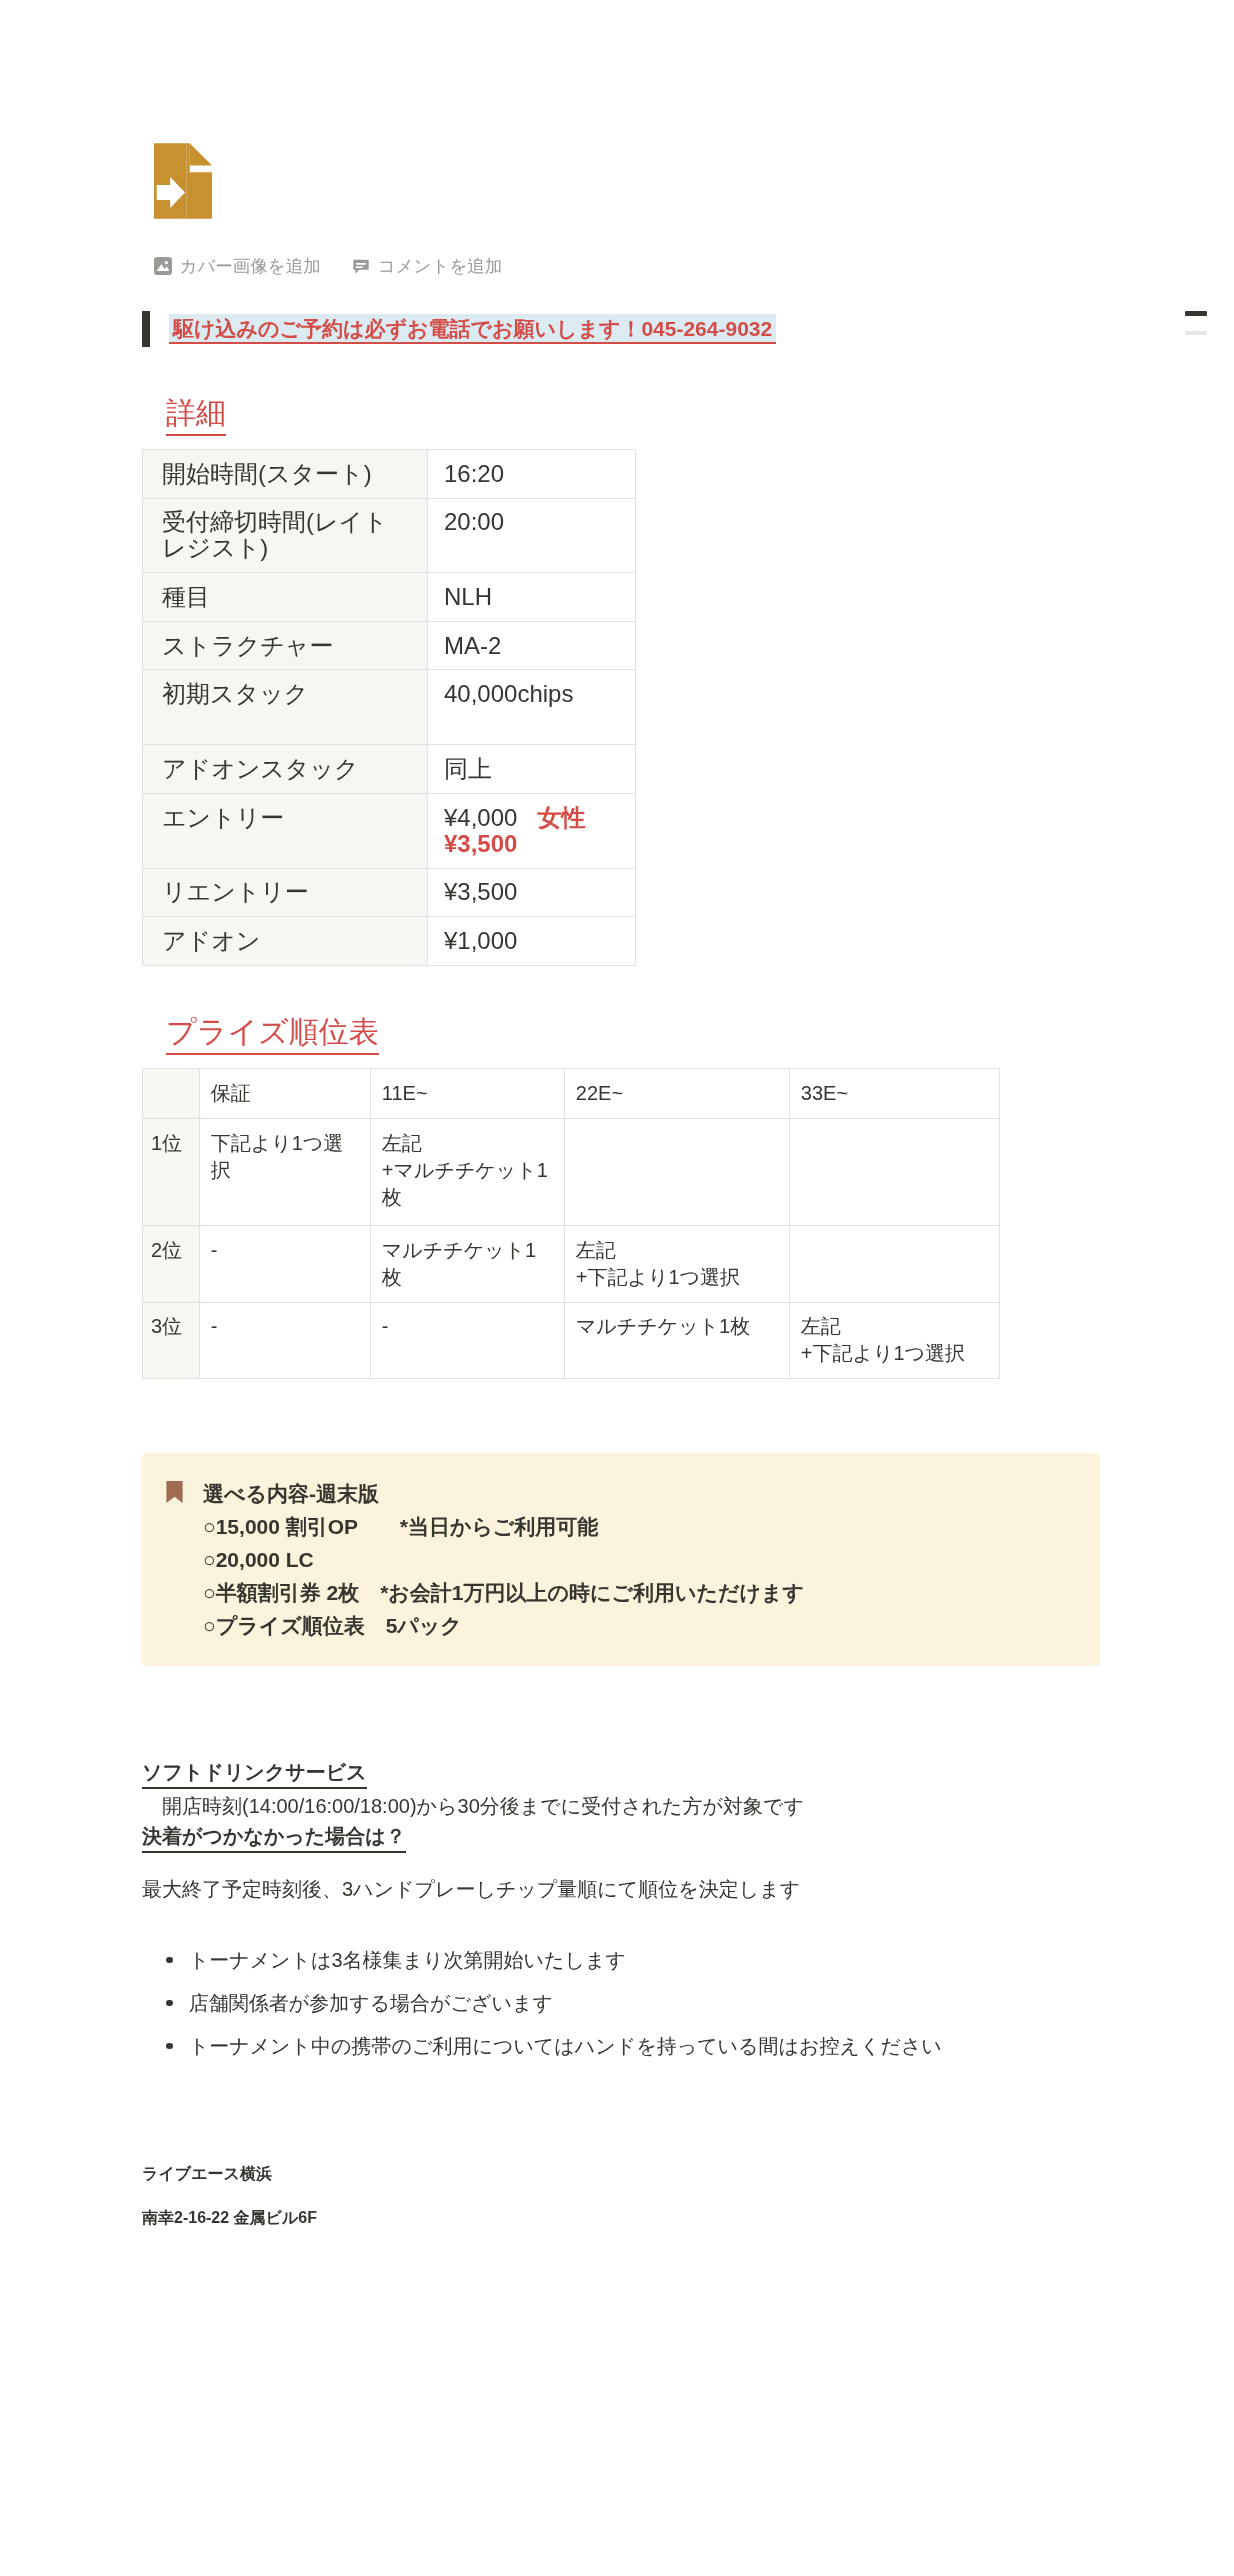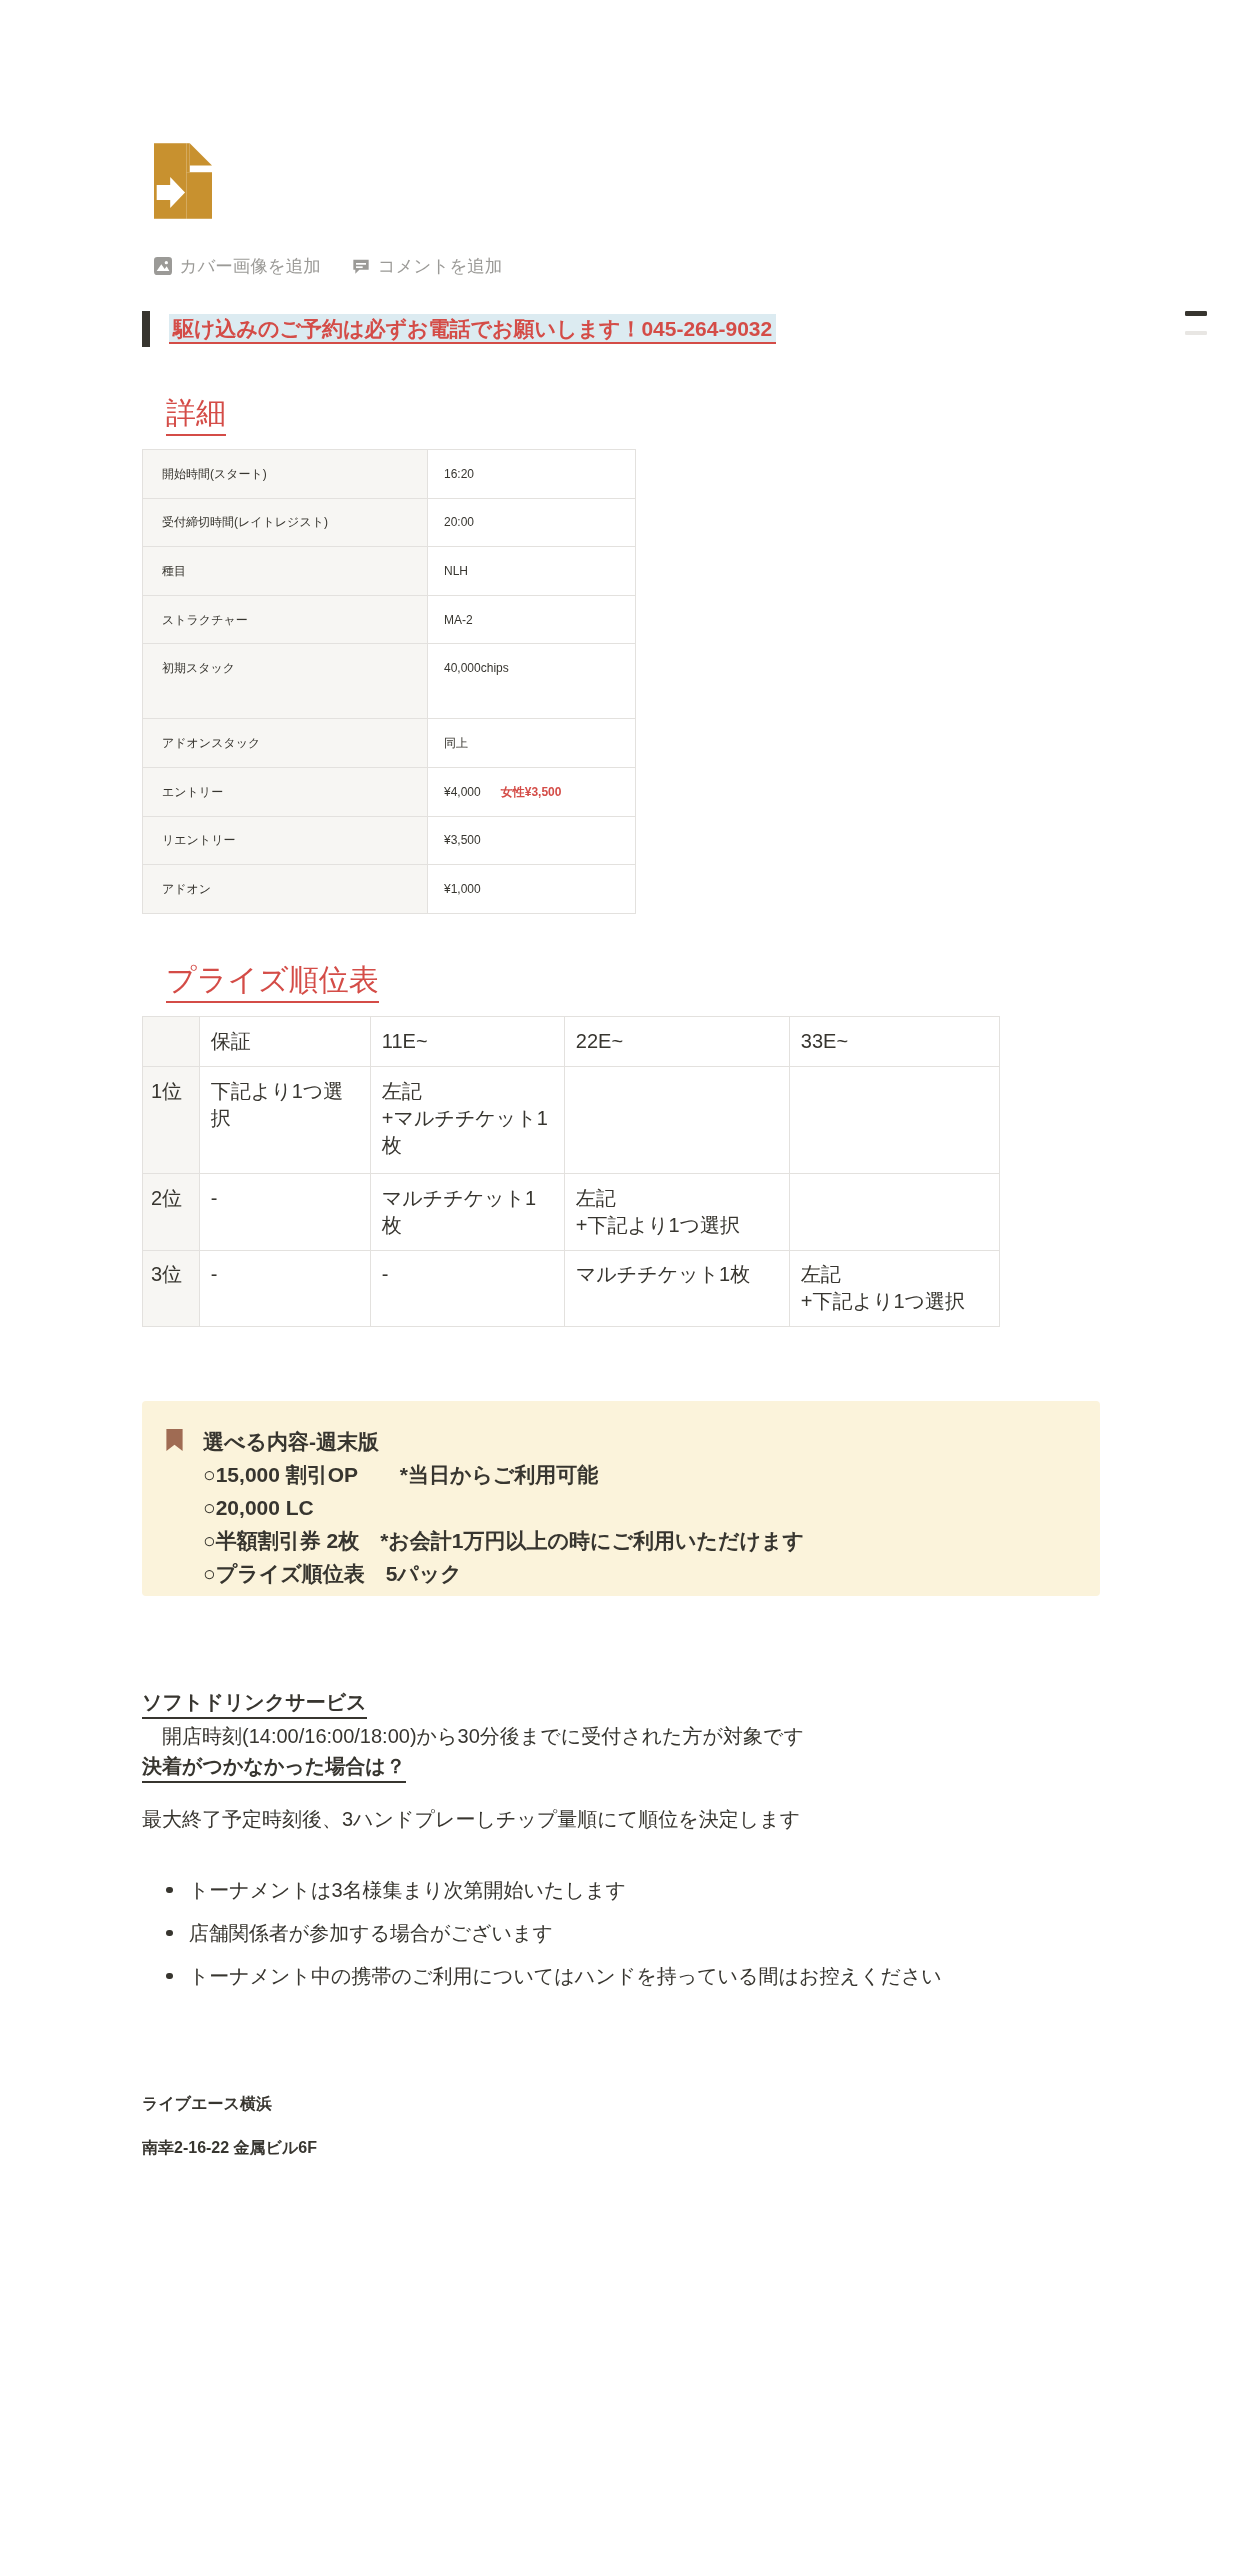--- a/index.html
+++ b/index.html
@@ -41,21 +41,21 @@
     line-height:39px;
     padding-left:24px;
   }
   .h2 span{border-bottom:2.7px solid var(--red);padding-bottom:5.4px;}
   .h2.prizes{}
 
   
   table{border-collapse:collapse;}
   .details-table{margin-top:17.5px;width:494px;table-layout:fixed;}
   .details-table td{
-    border:1.3px solid var(--border);font-size:12px;line-height:26px;
+    border:1.3px solid var(--border);font-size:24px;line-height:26px;
     vertical-align:top;padding:10.8px 16px;
   }
   .details-table td.lbl{background:var(--cellgray);width:285px;padding-left:19px;}
   .details-table tr.tall{height:75px;}
   .extra{color:var(--red);font-weight:700;}
   .extra:not(:empty){margin-left:20px;}
 
   
   .prize-table{margin-top:17.5px;width:856px;table-layout:fixed;}
   .prize-table td,.prize-table th{
@@ -68,21 +68,21 @@
   .prize-table col.c3{width:225px;}
   .prize-table col.c4{width:210px;}
   .prize-table .rank{background:var(--cellgray);padding-left:8px;}
   .prize-table tr.hdr{height:49px;}
   .prize-table tr.r1{height:107px;}
   .prize-table tr.r2,.prize-table tr.r3{height:76px;}
 
   
   .callout{
     margin-top:74px;width:958px;background:var(--calloutbg);
-    border-radius:4px;padding:24px 27px 6px 23px;display:flex;gap:19px;
+    border-radius:4px;padding:24px 27px 24px 23px;display:flex;gap:19px;
   }
   .callout .bm{flex:0 0 19px;padding-top:4px;}
   .callout-text{font-size:21px;font-weight:700;line-height:33px;}
 
   
   .notes{margin-top:91px;font-size:20px;line-height:30px;}
   .u-head{font-weight:700;}
   .u-head span{border-bottom:2px solid var(--text);padding-bottom:4px;}
   .notes .body1{margin-top:4px;}
   .notes .body2{margin-top:23px;}

